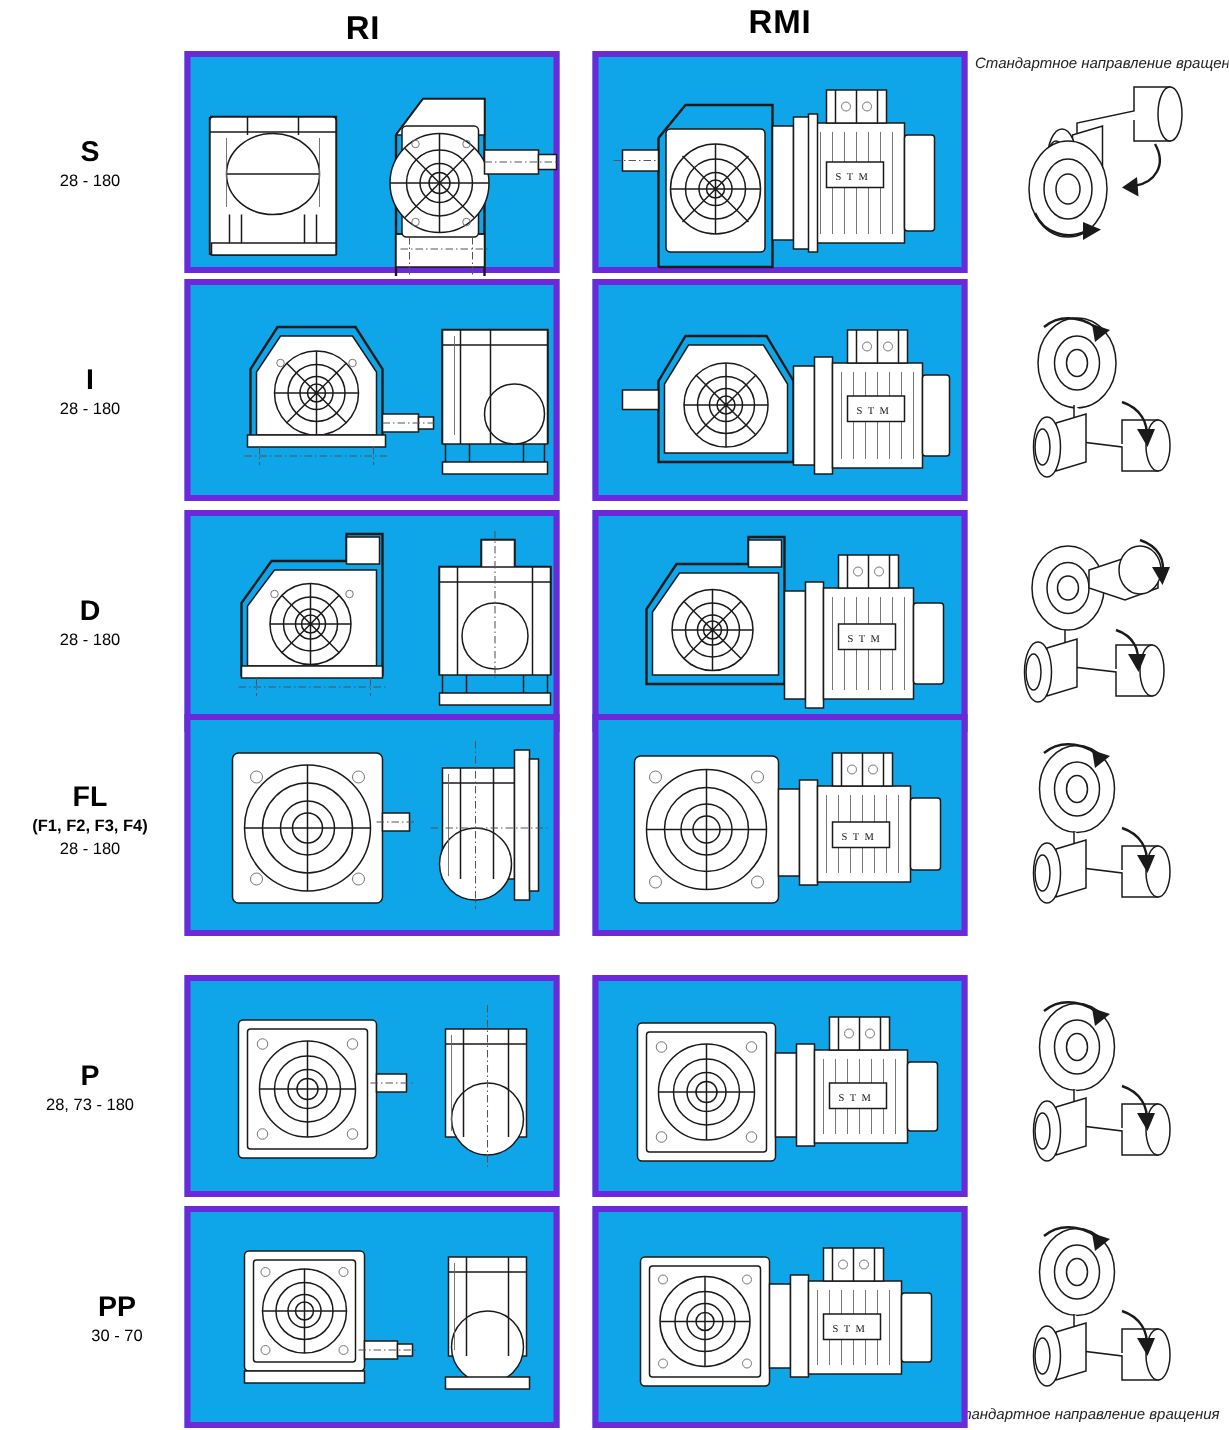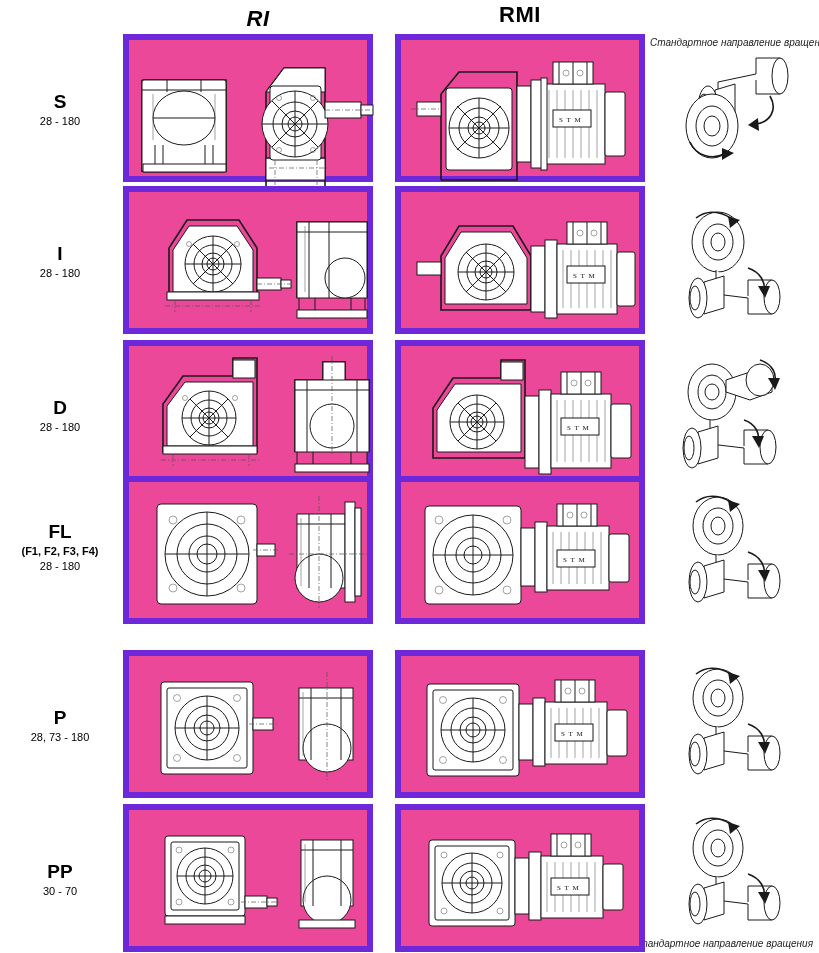--- a/index.html
+++ b/index.html
@@ -22,21 +22,21 @@
   }
 
   
   .col-header {
     position: absolute;
     font-weight: bold;
     font-size: 22px;
     letter-spacing: 0.5px;
     text-align: center;
   }
-  #hdr-ri  { left: 133px; top: 6px;  width: 250px; font-style: italic; }
+  #hdr-ri  { left: 117px; top: 6px;  width: 250px; }
   #hdr-rmi { left: 395px; top: 2px;  width: 250px; }
 
   .note {
     position: absolute;
     font-size: 10px;
     font-style: italic;
     color: #222;
     white-space: nowrap;
   }
   #note-top    { left: 650px; top: 37px; }
@@ -66,22 +66,22 @@
     line-height: 15px;
   }
   .row-label .sub2 {
     font-weight: bold;
     font-size: 11px;
     line-height: 15px;
   }
 
   .cell {
     position: absolute;
-    border: 6px solid #6d28d9;
-    background: #ec4899;
+    border: 4px solid #6d28d9;
+    background: #0ea5e9;
     box-sizing: border-box;
   }
   .cell-ri  { left: 123px; width: 250px; height: 100%; }
   .cell-rmi { left: 395px; width: 250px; height: 100%; }
 
   .cell-rot {
     position: absolute;
     left: 660px;
     width: 155px;
     height: 100%;
@@ -502,21 +502,21 @@
         <ellipse class="lnf" cx="35" cy="104" rx="5" ry="12"></ellipse>
         <path class="ln2" d="M88 74 C100 78 106 88 104 98"></path>
         <polygon points="98,92 105,104 110,92" fill="#1a1a1a"></polygon>
         <path class="ln2" d="M36 24 C48 14 66 18 74 28"></path>
         <polygon points="68,22 80,26 70,34" fill="#1a1a1a"></polygon>
       </svg>
     </div>
   </div>
 
   <div class="row" style="top:804px;">
-    <div class="row-label" style="top:56px;">
+    <div class="row-label" style="top:56px;padding-left:18px;">
       <div class="code">PP</div>
       <div class="sub">30 - 70</div>
     </div>
 
     <div class="cell cell-ri">
       <svg width="248" height="146" viewBox="0 0 248 146">
         <rect class="lnf" x="36" y="26" width="80" height="80" rx="3"></rect>
         <rect class="lnf" x="42" y="32" width="68" height="68" rx="2"></rect>
         <circle class="lnf" cx="76" cy="66" r="28"></circle>
         <circle class="lnf" cx="76" cy="66" r="19"></circle>

